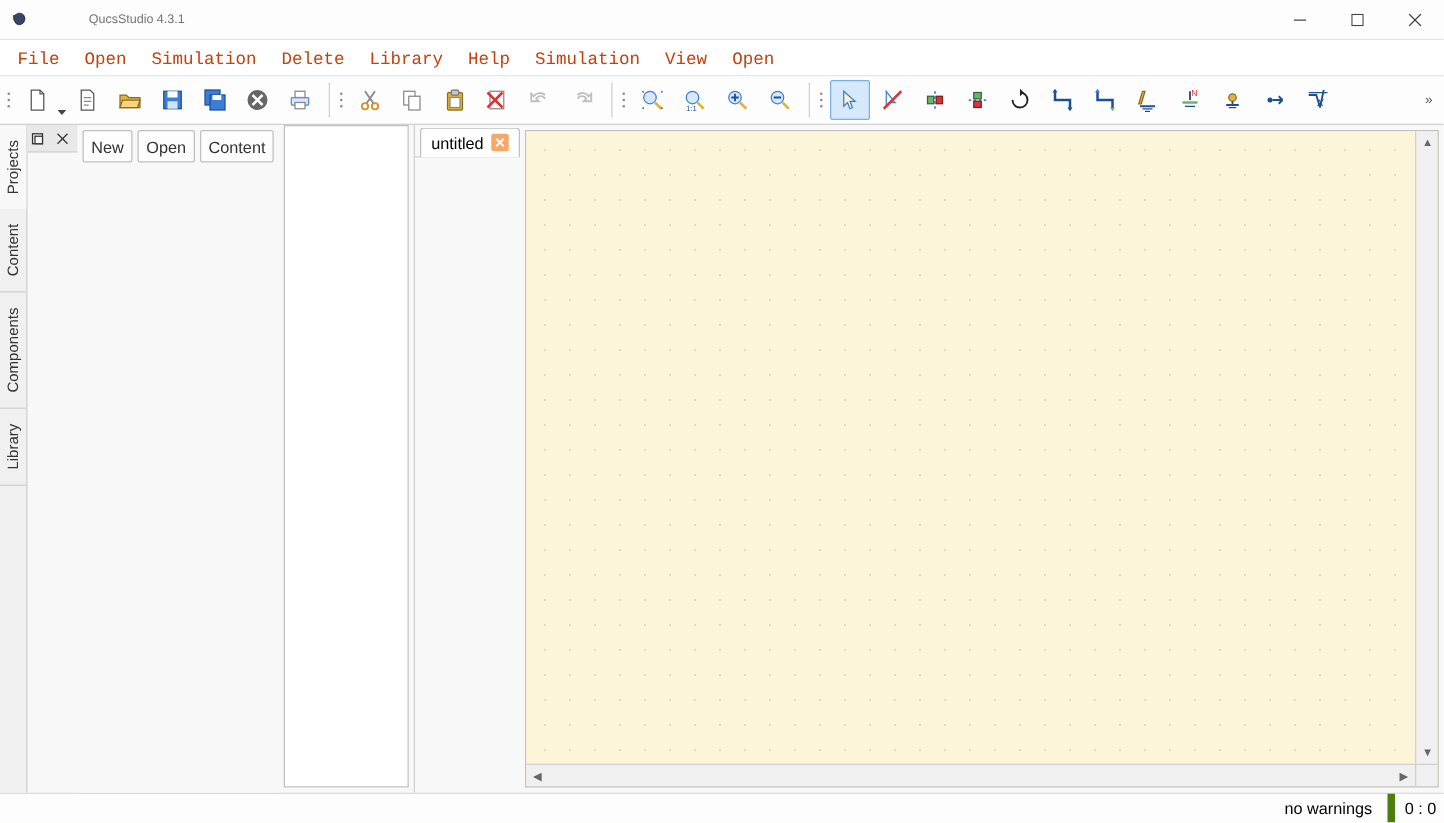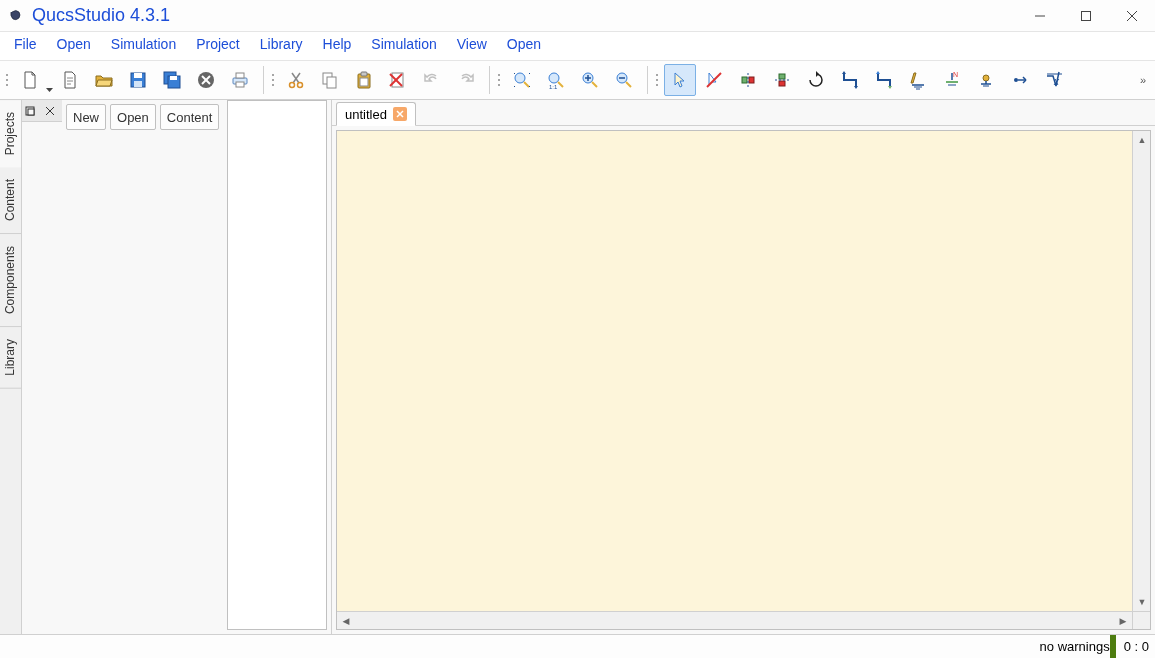--- a/index.html
+++ b/index.html
@@ -20,38 +20,40 @@
     align-items: center;
     background: #fdfdfd;
     border-bottom: 1px solid #e5e5e5;
   }
   .titlebar .app-icon {
     width: 16px; height: 16px;
     margin: 0 8px;
   }
   .titlebar .title {
     flex: 0 0 auto;
-    color: #1d4ed8;
-    font-size: 18px;
+    color: #737373;
+    font-size: 10px;
+    margin-left: 39px;
   }
   .titlebar .spacer { flex: 1; }
   .win-btn {
     width: 46px; height: 32px;
     display: flex; align-items: center; justify-content: center;
     color: #444;
   }
   .win-btn svg { stroke: #444; }
 
   
   .menubar {
     height: 28px;
     display: flex;
-    align-items: flex-start;
+    align-items: flex-end;
     padding: 0 4px;
-    color: #1d4ed8;
+    color: #c2410c;
+    font-family: Liberation Mono, monospace;
   }
   .menubar .menu-item {
     padding: 4px 10px;
     font-size: 14px;
   }
 
   
   .toolbar-row {
     height: 40px;
     display: flex;
@@ -181,21 +183,20 @@
     flex:1;
     margin: 0 4px 4px 4px;
     background:#fff;
     border:1px solid #c0c0c0;
   }
 
   
   .workarea {
     flex: 1;
     display: flex;
-    flex-direction: column;
     background: #f8f8f8;
   }
   .doc-tabs {
     height: 26px;
     display: flex;
     align-items: flex-end;
     border-bottom: 1px solid #d0d0d0;
     padding-left: 4px;
     background: #f8f8f8;
   }
@@ -264,21 +265,21 @@
 
   
   .statusbar {
     height: 24px;
     border-top:1px solid #d0d0d0;
     display:flex;
     align-items:center;
     justify-content:flex-end;
     padding: 0 6px;
     font-size:13px;
-    gap: 0;
+    gap: 12px;
     background:#fdfdfd;
   }
   .statusbar .cell {
     padding-left:8px;
     border-left:6px solid #4d7c0f;
     height:100%;
     display:flex;align-items:center;
   }
   .statusbar .cell:first-child { border-left:none; }
 
@@ -310,21 +311,21 @@
         <line x1="0" y1="0" x2="10" y2="10" stroke="#444"></line>
         <line x1="10" y1="0" x2="0" y2="10" stroke="#444"></line>
       </svg>
   </div>
 </div>
 
 <div class="menubar">
   <div class="menu-item">File</div>
   <div class="menu-item">Open</div>
   <div class="menu-item">Simulation</div>
-  <div class="menu-item">Project</div>
+  <div class="menu-item">Delete</div>
   <div class="menu-item">Library</div>
   <div class="menu-item">Help</div>
   <div class="menu-item">Simulation</div>
   <div class="menu-item">View</div>
   <div class="menu-item">Open</div>
 </div>
 
 <div class="toolbar-row">
 
   <div class="tool-handle">

